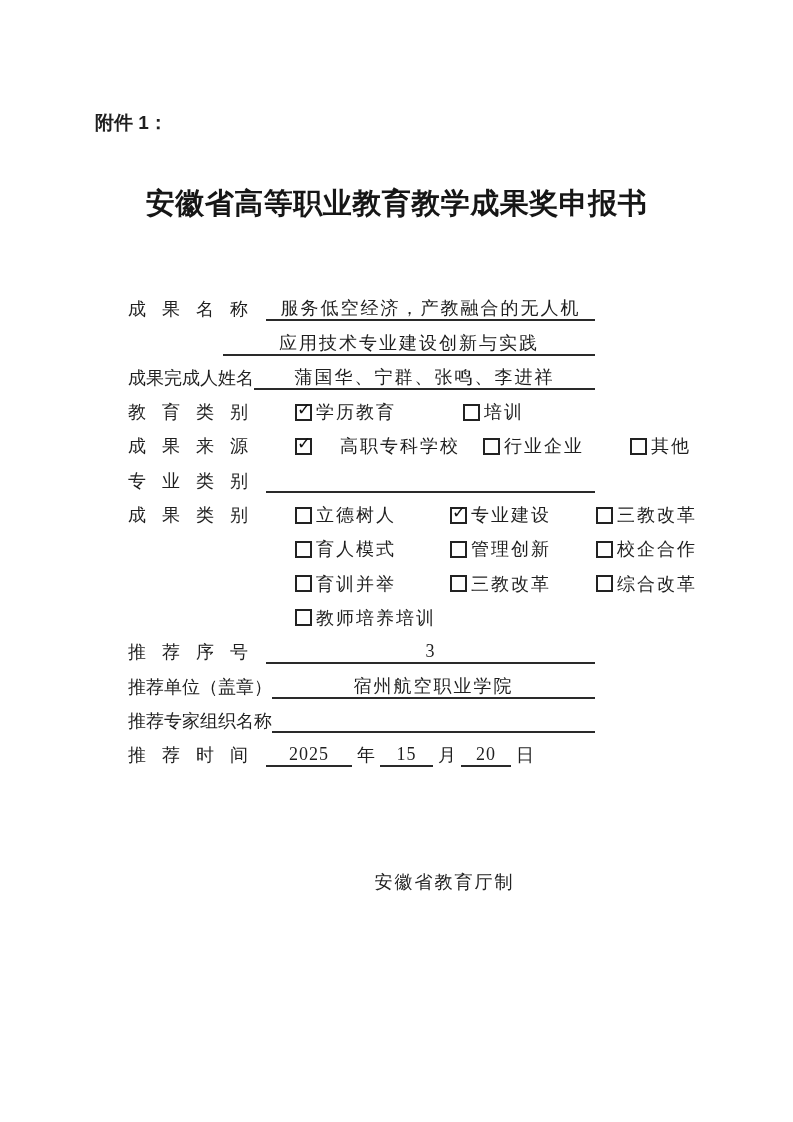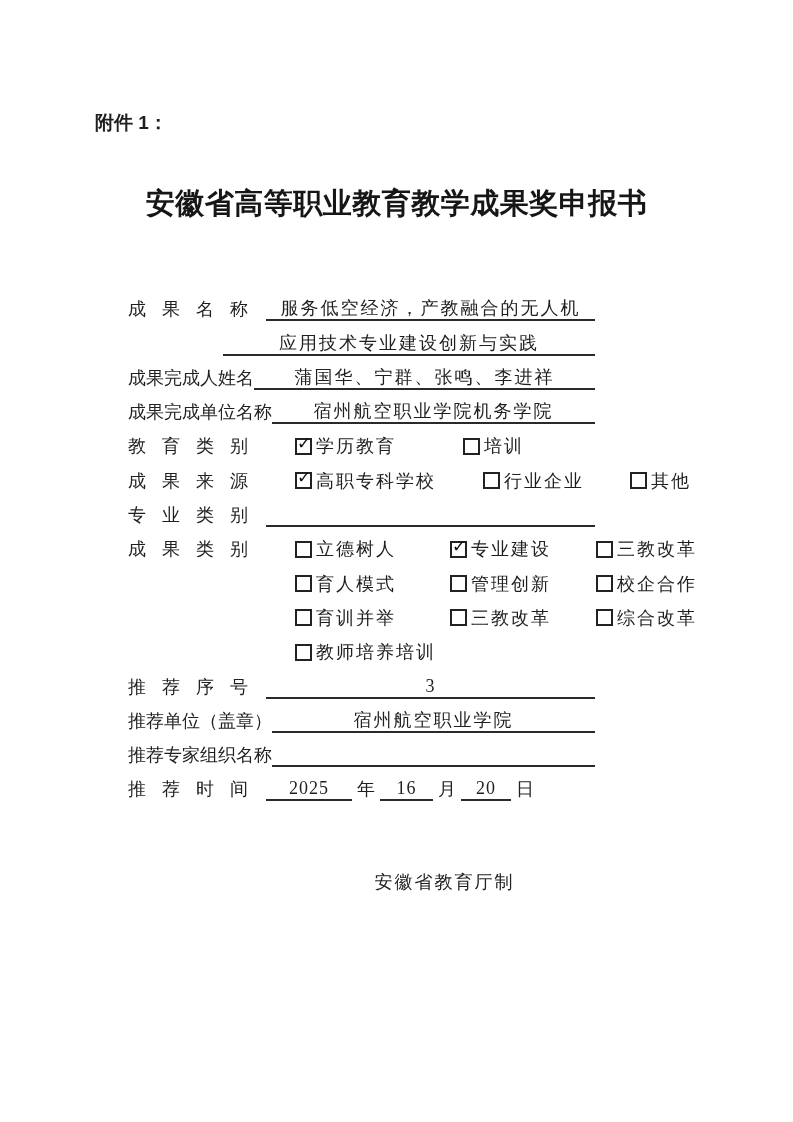--- a/index.html
+++ b/index.html
@@ -25,21 +25,21 @@
   .lt { flex:none; white-space:nowrap; }
   .sp95  { flex:none; width:95px; }
   .sp138 { flex:none; width:138px; }
   .field {
     flex:1; border-bottom:2px solid #2a2a2a; text-align:center;
     white-space:nowrap; letter-spacing:2px; line-height:22px; min-height:0;
   }
   .num { letter-spacing:1px; }
   .cbgroup { display:flex; flex:1; align-items:flex-end; }
   .cbitem { display:inline-flex; align-items:center;padding-left:29px; }
-  .w139 { width:139px; } .w159 { width:159px; } .w118 { width:118px; }
+  .w139 { width:139px; } .w159 { width:159px;gap:24px; } .w118 { width:118px; }
   .c1 { width:126px; } .c2 { width:117px; }
   .cb {
     flex:none; width:13px; height:13px; border:2px solid #222;
     position:relative; margin-right:4px; background:#fff;
   }
   .cb.checked::after {
     content:"✓"; position:absolute; left:0px; top:-7px;
     font-family:"DejaVu Sans", sans-serif; font-weight:bold; font-size:17px; color:#111;
   }
   .cbl { letter-spacing:2px; white-space:nowrap; }
@@ -73,24 +73,20 @@
     <div class="row">
       <span class="sp95"></span>
       <span class="field">应用技术专业建设创新与实践</span>
     </div>
 
     <div class="row">
       <span class="lt">成果完成人姓名</span>
       <span class="field">蒲国华、宁群、张鸣、李进祥</span>
     </div>
 
-    <div class="row">
-      <span class="lt">成果完成单位名称</span>
-      <span class="field">宿州航空职业学院机务学院</span>
-    </div>
 
     <div class="row">
       <span class="lj">教育类别</span>
       <span class="cbgroup">
         <span class="cbitem w139">
           <span class="cb checked"></span>
           <span class="cbl">学历教育</span>
         </span>
         <span class="cbitem">
           <span class="cb"></span>
@@ -199,21 +195,21 @@
 
     <div class="row">
       <span class="lt">推荐专家组织名称</span>
       <span class="field"></span>
     </div>
 
     <div class="row">
       <span class="lj">推荐时间</span>
       <span class="dfield dyear num">2025</span>
       <span class="dunit">年</span>
-      <span class="dfield dmonth num">16</span>
+      <span class="dfield dmonth num">15</span>
       <span class="dunit">月</span>
       <span class="dfield dday num">20</span>
       <span class="dunit">日</span>
     </div>
 
   </div>
 
   <div class="footer">安徽省教育厅制</div>
 
 </div>

